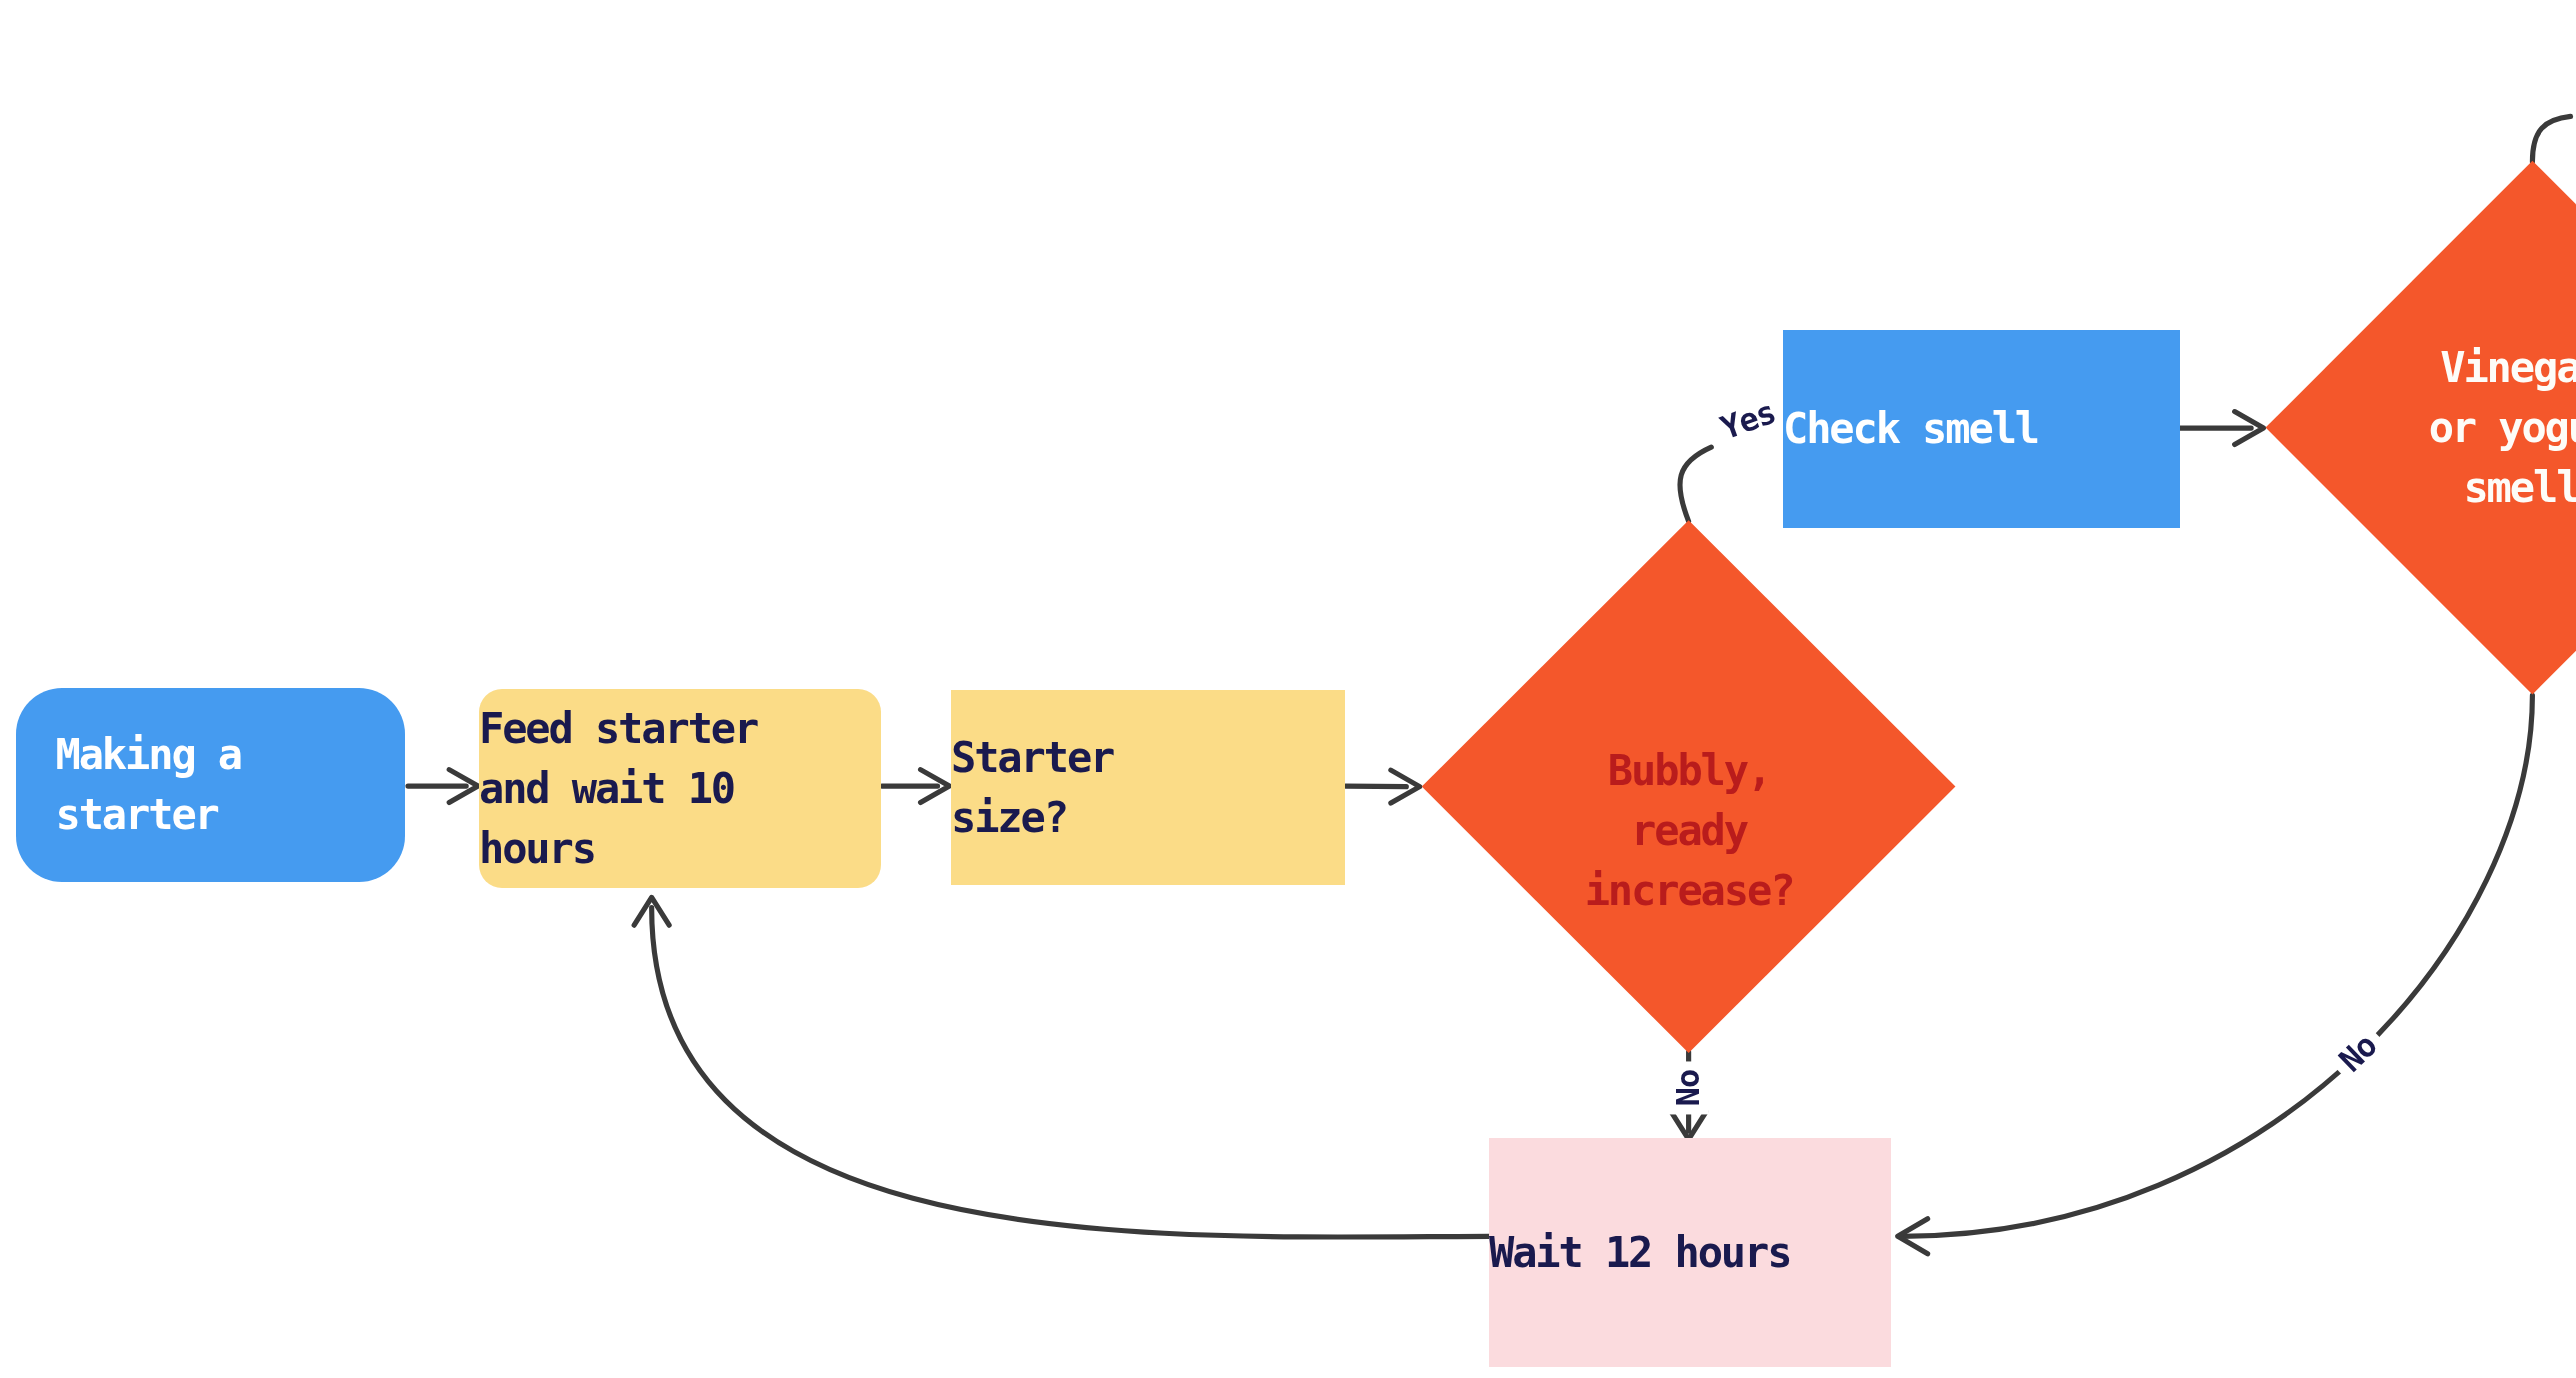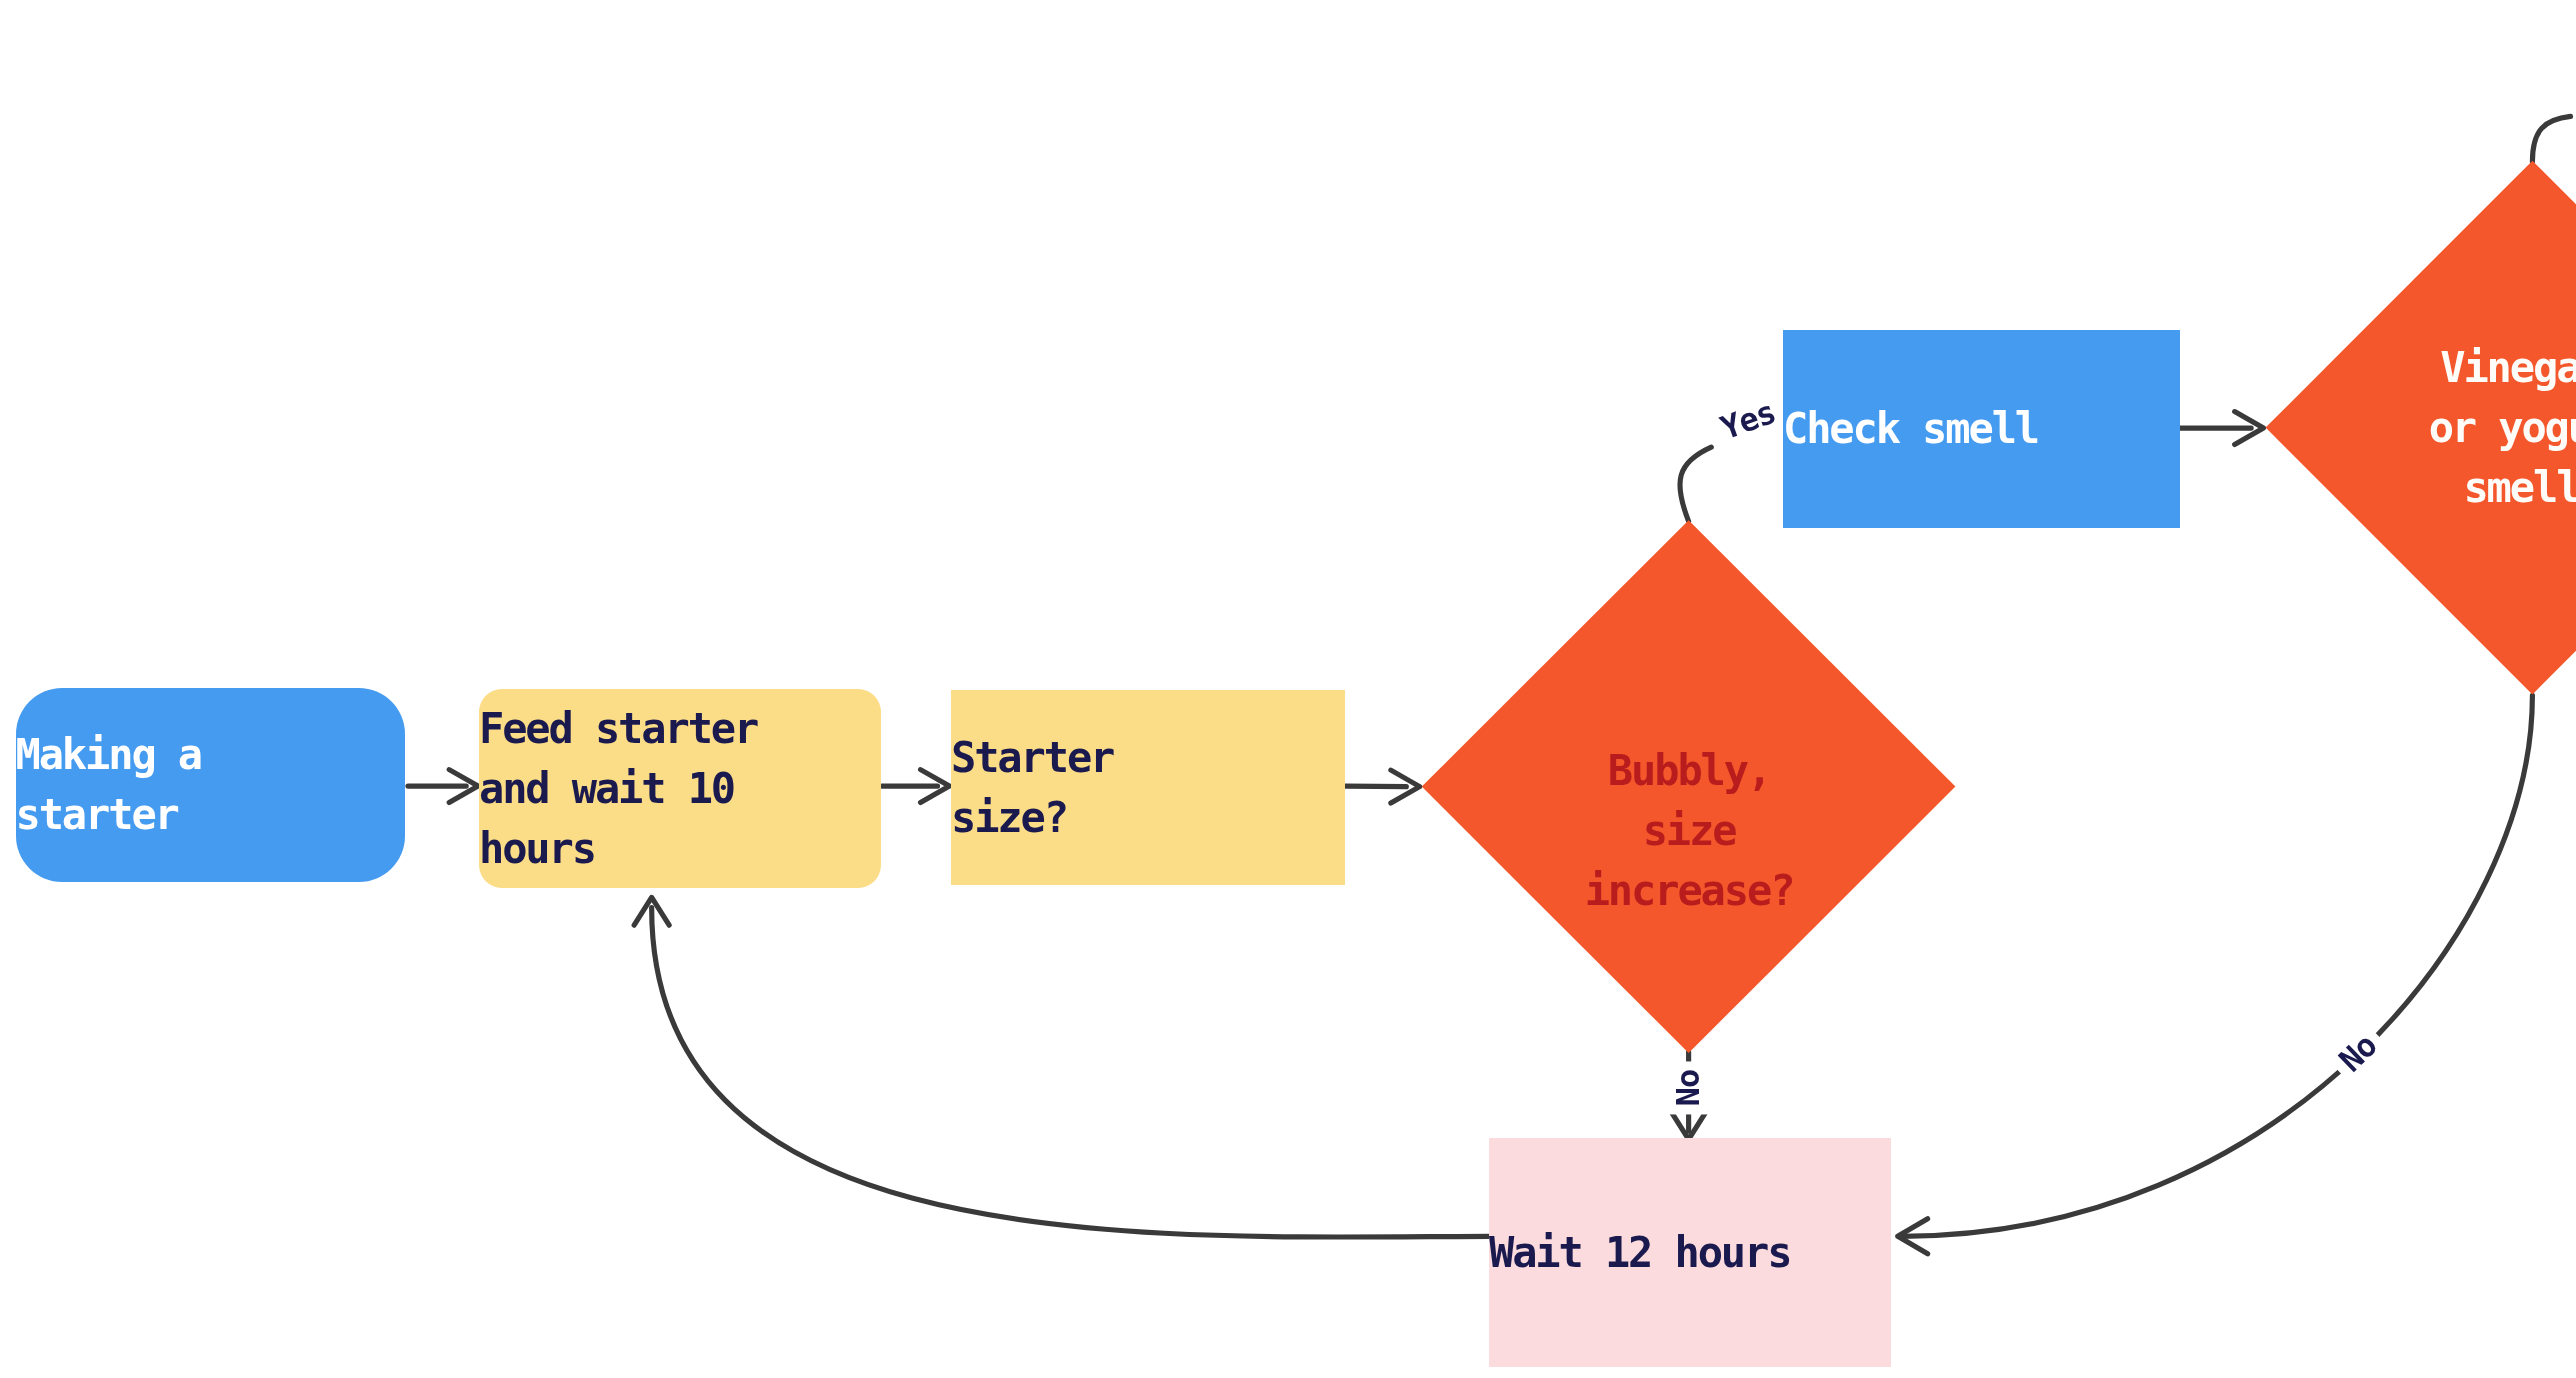--- a/index.html
+++ b/index.html
@@ -100,21 +100,21 @@
     <path class="edge" d="M4916 1350 C4916 1810 4420 2400 3692 2400"></path>
     <path class="edge" d="M3742 2366 L3684 2400 L3742 2434"></path>
 
     <path class="edge" d="M2892 2400 C2220 2402 1265 2450 1265 1762"></path>
     <path class="edge" d="M1231 1796 L1265 1742 L1299 1796"></path>
 
     <polygon points="3278,1010 3796,1527 3278,2044 2760,1527" fill="#f4572b"></polygon>
     <polygon points="4916,312 5434,830 4916,1348 4398,830" fill="#f4572b"></polygon>
   </svg>
 
-  <div class="node" style="left: 15.5px; top: 688px; width: 389px; height: 194px; border-radius: 46px; background: rgb(69, 155, 240); color: rgb(255, 255, 255);">
+  <div class="node" style="left: 15.5px; top: 688px; width: 389px; height: 194px; border-radius: 46px; background: rgb(69, 155, 240); color: rgb(255, 255, 255); padding-left: 40px;">
     <div class="tl">Making a</div>
     <div class="tl">starter</div>
   </div>
 
   <div class="node" style="left: 479px; top: 689px; width: 402px; height: 199px; background: rgb(251, 220, 135); color: rgb(26, 26, 78); border-radius: 23px;">
     <div class="tl">Feed starter</div>
     <div class="tl">and wait 10</div>
     <div class="tl">hours</div>
   </div>
 
@@ -126,21 +126,21 @@
   <div class="node" style="left: 1783px; top: 330px; width: 397px; height: 198px; background: rgb(69, 155, 240); color: rgb(255, 255, 255);">
     <div class="tl">Check smell</div>
   </div>
 
   <div class="node" style="left: 1489px; top: 1138px; width: 402px; height: 229px; background: rgb(251, 219, 222); color: rgb(26, 26, 78);">
     <div class="tl">Wait 12 hours</div>
   </div>
 
   <div class="diamond-text" style="left: 1689px; top: 831px; color: #b91c1c;">
     <div class="tl">Bubbly,</div>
-    <div class="tl">size</div>
+    <div class="tl">ready</div>
     <div class="tl">increase?</div>
   </div>
 
   <div class="diamond-text" style="left: 2533px; top: 428px; color: rgb(253, 252, 248);">
     <div class="tl">Vinegary</div>
     <div class="tl">or yogurt</div>
     <div class="tl">smell?</div>
   </div>
 
   <div class="edge-label" style="left:1748px;top:420px;transform:translate(-50%,-50%) rotate(-20deg);">Yes</div>

